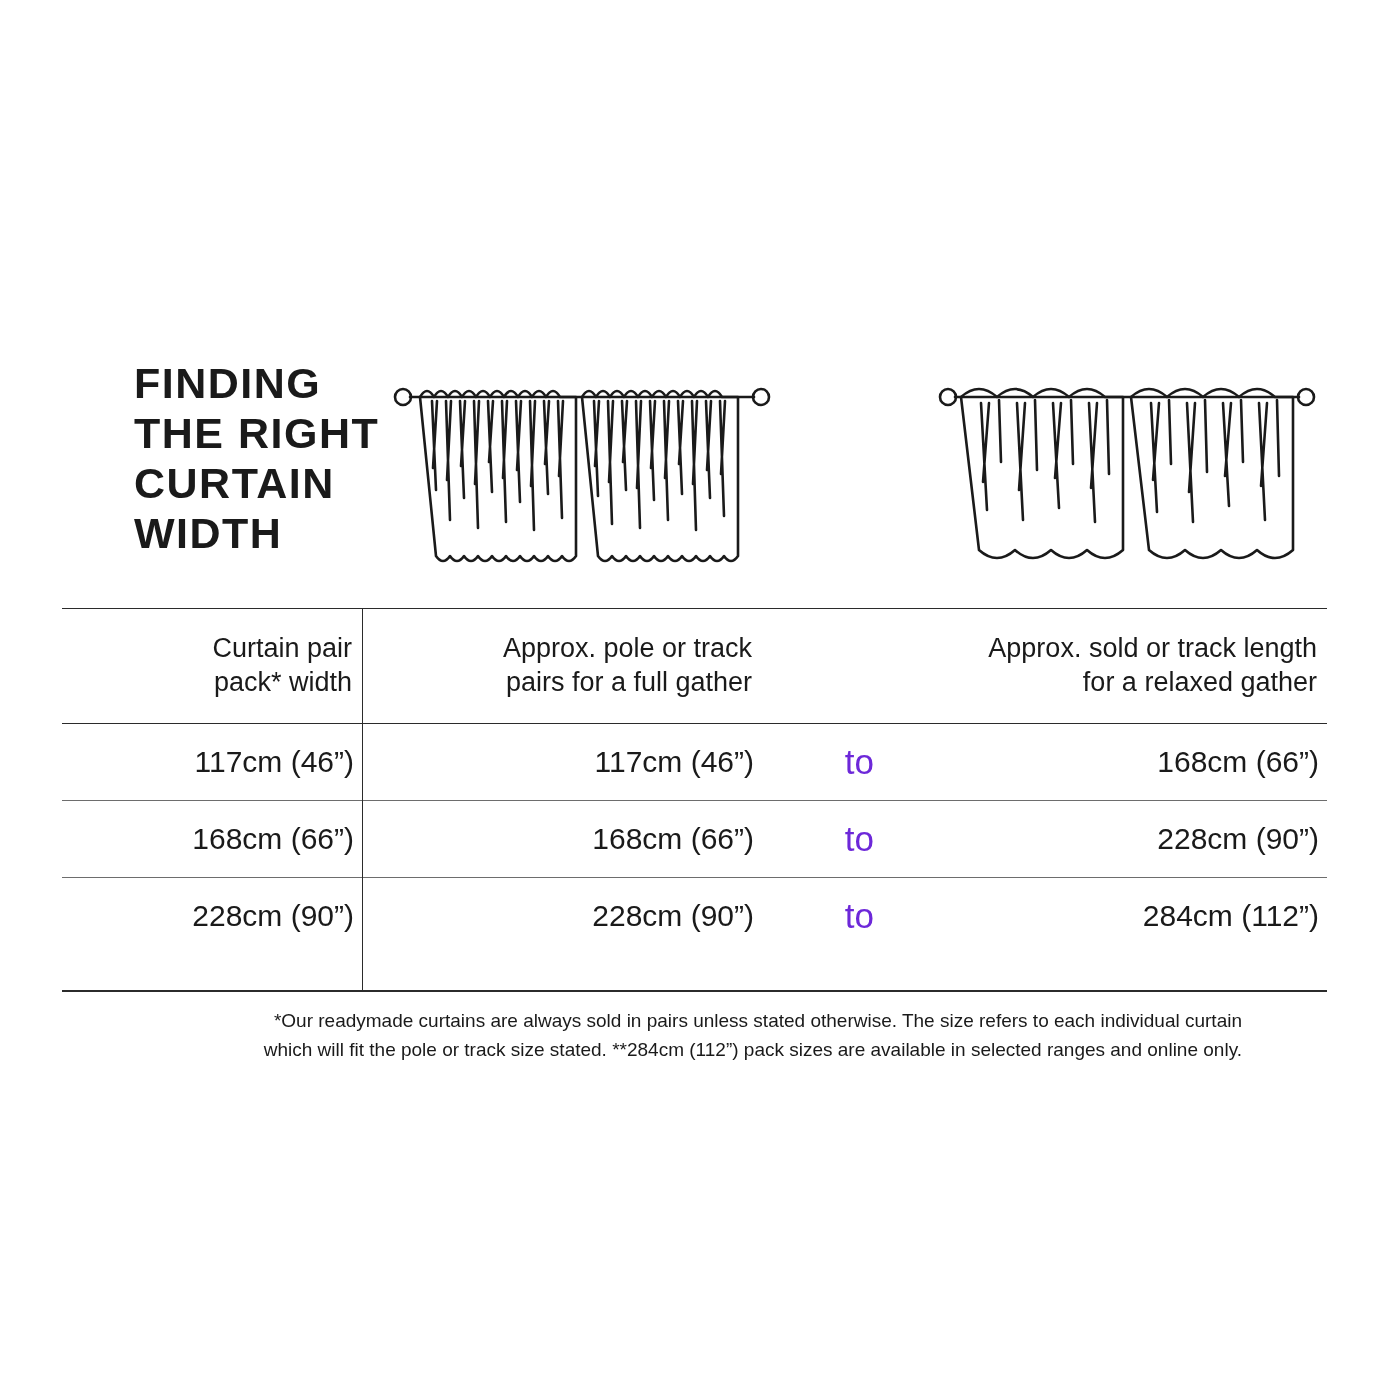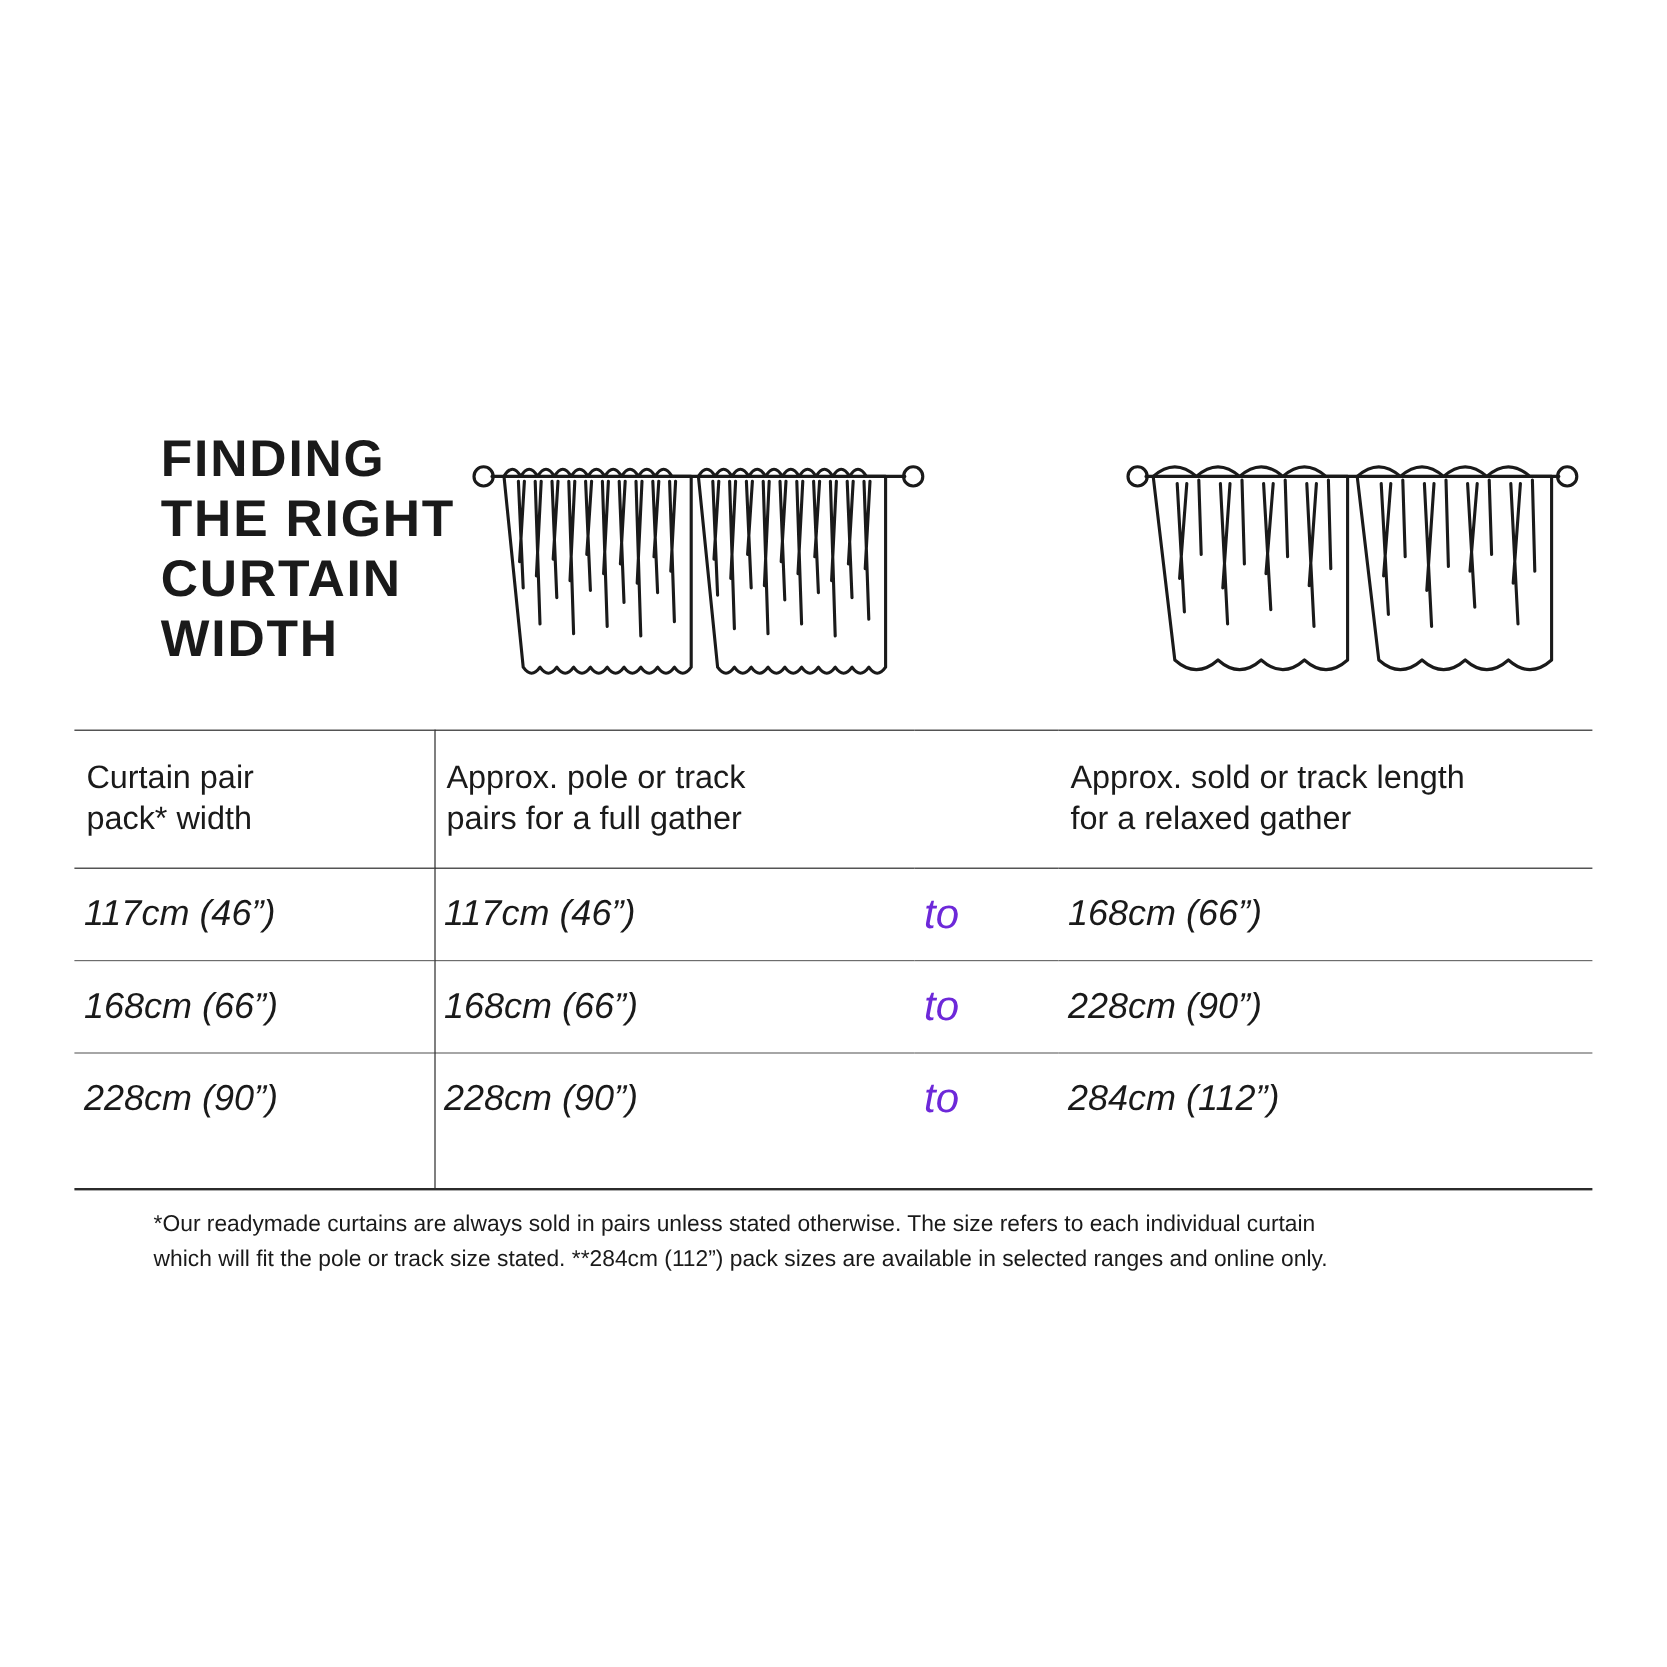--- a/index.html
+++ b/index.html
@@ -77,21 +77,21 @@
 
   table.sizes {
     border-collapse: collapse;
     width: 1265px;
     table-layout: fixed;
   }
 
   table.sizes th,
   table.sizes td {
     border: none;
-    text-align: left;
+    text-align: right;
     vertical-align: middle;
     font-weight: 400;
   }
 
   .rowline {
     border-top: 1.6px solid #2b2b2b;
   }
   .rowline-thin {
     border-top: 1.1px solid #6d6d6d;
   }
@@ -102,21 +102,20 @@
     padding: 22px 10px 24px 10px;
     color: #1a1a1a;
     white-space: pre-line;
   }
 
   tbody td {
     font-size: 30px;
     line-height: 36px;
     padding: 20px 8px 20px 8px;
     color: #1a1a1a;
-    font-style: italic;
   }
 
   td.to-cell, th.to-cell {
     font-size: 35px;
     color: #6d28d9;
   }
 
   
   .col-div {
     position: absolute;
@@ -132,24 +131,24 @@
     left: 62px;
     top: 990px;
     width: 1265px;
     height: 1.6px;
     background: #2b2b2b;
   }
 
   
   .footnote {
     position: absolute;
-    left: 128px;
+    left: 112px;
     top: 1006px;
     width: 1130px;
-    text-align: left;
+    text-align: right;
     font-size: 19px;
     line-height: 29px;
     color: #1a1a1a;
     white-space: pre-line;
   }
 </style>
 </head>
 <body>
 
 <div class="sheet">

